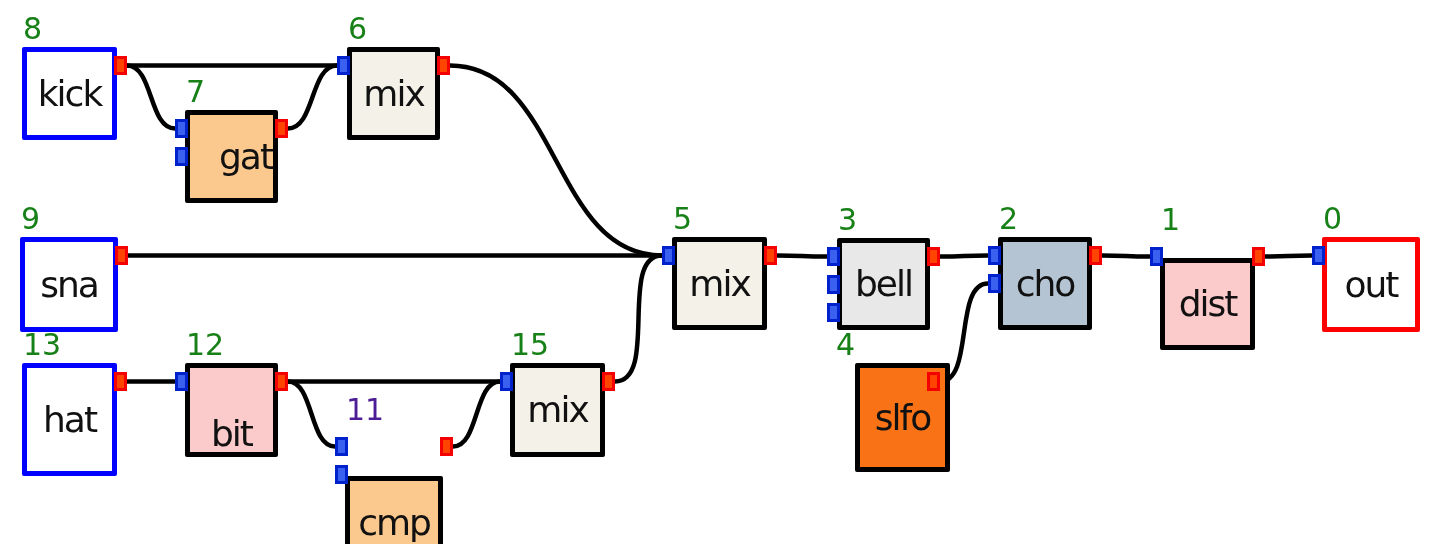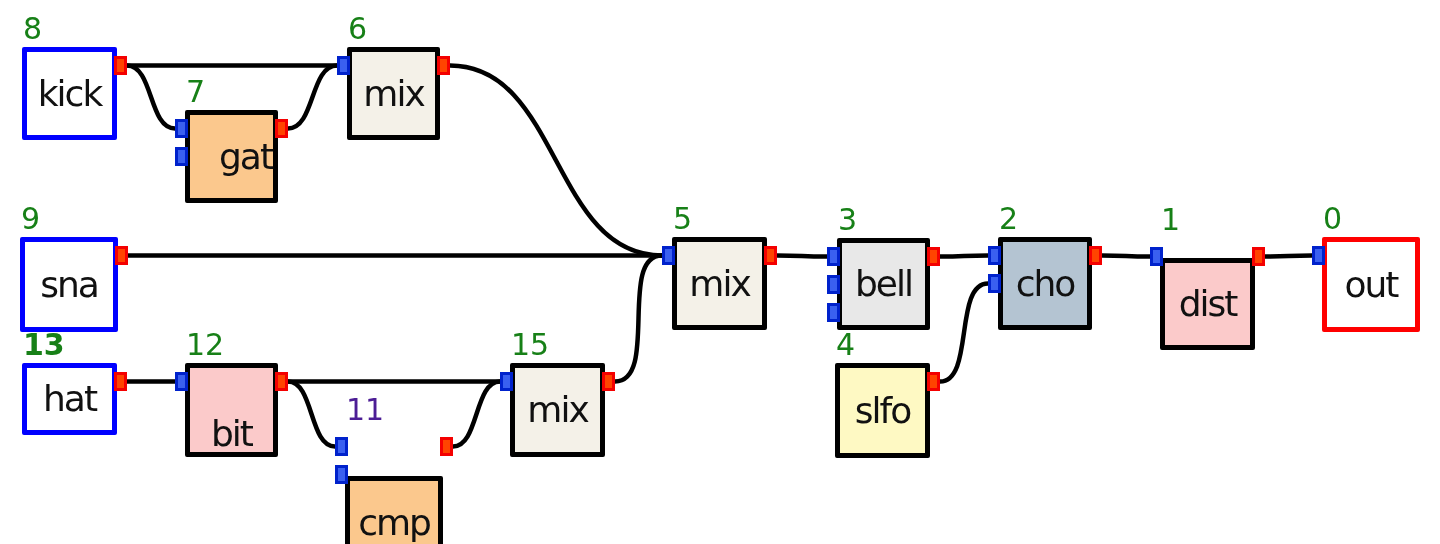--- a/index.html
+++ b/index.html
@@ -96,21 +96,21 @@
     <div class="port" style="left: 662px; top: 246px; background: rgb(58, 96, 240); border-color: rgb(0, 34, 204);"></div>
     <div class="port" style="left: 764px; top: 246px; background: rgb(255, 68, 0); border-color: rgb(244, 0, 0);"></div>
     <div class="node" style="left: 837px; top: 238px; width: 93px; height: 92px; background: rgb(232, 232, 232); border-color: rgb(0, 0, 0);">
       <span class="nlabel">bell</span>
     </div>
     <div class="nid" style="left: 838px; top: 203px; color: rgb(23, 128, 23);">3</div>
     <div class="port" style="left: 827px; top: 247px; background: rgb(58, 96, 240); border-color: rgb(0, 34, 204);"></div>
     <div class="port" style="left: 827px; top: 275px; background: rgb(58, 96, 240); border-color: rgb(0, 34, 204);"></div>
     <div class="port" style="left: 827px; top: 303px; background: rgb(58, 96, 240); border-color: rgb(0, 34, 204);"></div>
     <div class="port" style="left: 927px; top: 247px; background: rgb(255, 68, 0); border-color: rgb(244, 0, 0);"></div>
-    <div class="node" style="left: 835px; top: 363px; width: 95px; height: 95px; background: #fef9c3; border-color: rgb(0, 0, 0);">
+    <div class="node" style="left: 855px; top: 363px; width: 95px; height: 109px; background: #f97316; border-color: rgb(0, 0, 0);">
       <span class="nlabel">slfo</span>
     </div>
     <div class="nid" style="left: 836px; top: 328px; color: rgb(23, 128, 23);">4</div>
     <div class="port" style="left: 927px; top: 372px; background: rgb(255, 68, 0); border-color: rgb(244, 0, 0);"></div>
     <div class="node" style="left: 998px; top: 237px; width: 94px; height: 93px; background: rgb(180, 196, 210); border-color: rgb(0, 0, 0);">
       <span class="nlabel">cho</span>
     </div>
     <div class="nid" style="left: 999px; top: 202px; color: rgb(23, 128, 23);">2</div>
     <div class="port" style="left: 988px; top: 246px; background: rgb(58, 96, 240); border-color: rgb(0, 34, 204);"></div>
     <div class="port" style="left: 988px; top: 274px; background: rgb(58, 96, 240); border-color: rgb(0, 34, 204);"></div>
@@ -119,24 +119,24 @@
       <span class="nlabel">dist</span>
     </div>
     <div class="nid" style="left: 1161px; top: 203px; color: rgb(23, 128, 23);">1</div>
     <div class="port" style="left: 1150px; top: 247px; background: rgb(58, 96, 240); border-color: rgb(0, 34, 204);"></div>
     <div class="port" style="left: 1252px; top: 247px; background: rgb(255, 68, 0); border-color: rgb(244, 0, 0);"></div>
     <div class="node" style="left: 1322px; top: 237px; width: 98px; height: 95px; background: rgb(255, 255, 255); border-color: rgb(255, 0, 0);">
       <span class="nlabel">out</span>
     </div>
     <div class="nid" style="left: 1323px; top: 202px; color: rgb(23, 128, 23);">0</div>
     <div class="port" style="left: 1312px; top: 246px; background: rgb(58, 96, 240); border-color: rgb(0, 34, 204);"></div>
-    <div class="node" style="left: 22px; top: 363px; width: 95px; height: 72px; background: rgb(255, 255, 255); border-color: rgb(0, 0, 255);">
+    <div class="node" style="left: 22px; top: 363px; width: 95px; height: 113px; background: rgb(255, 255, 255); border-color: rgb(0, 0, 255);">
       <span class="nlabel">hat</span>
     </div>
-    <div class="nid" style="left: 23px; top: 328px; color: rgb(23, 128, 23); font-weight: bold;">13</div>
+    <div class="nid" style="left: 23px; top: 328px; color: rgb(23, 128, 23);">13</div>
     <div class="port" style="left: 114px; top: 372px; background: rgb(255, 68, 0); border-color: rgb(244, 0, 0);"></div>
     <div class="node" style="left: 185px; top: 363px; width: 93px; height: 94px; background: rgb(251, 202, 202); border-color: rgb(0, 0, 0); align-items: flex-end;">
       <span class="nlabel">bit</span>
     </div>
     <div class="nid" style="left: 186px; top: 328px; color: rgb(23, 128, 23);">12</div>
     <div class="port" style="left: 175px; top: 372px; background: rgb(58, 96, 240); border-color: rgb(0, 34, 204);"></div>
     <div class="port" style="left: 275px; top: 372px; background: rgb(255, 68, 0); border-color: rgb(244, 0, 0);"></div>
     <div class="node" style="left: 345px; top: 428px; width: 98px; height: 94px; background: rgb(251, 200, 141); border-color: rgb(0, 0, 0); margin-top: 48px;">
       <span class="nlabel">cmp</span>
     </div>

